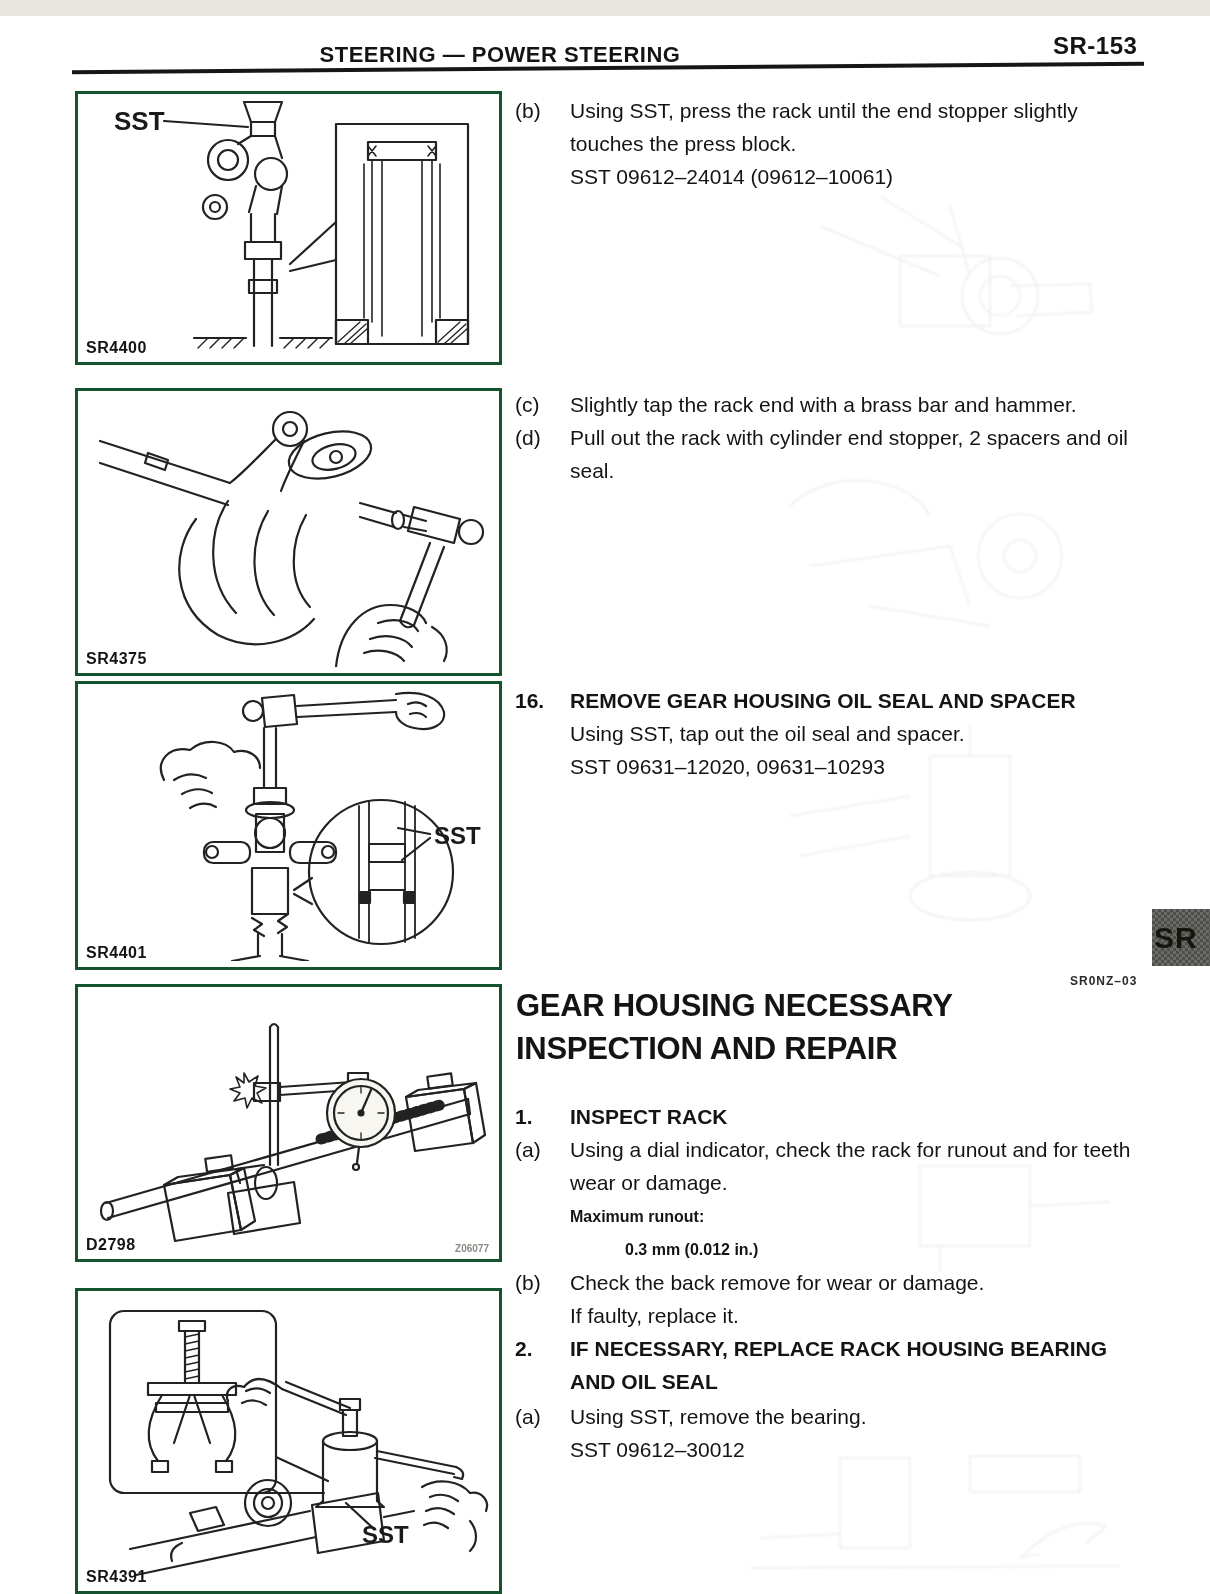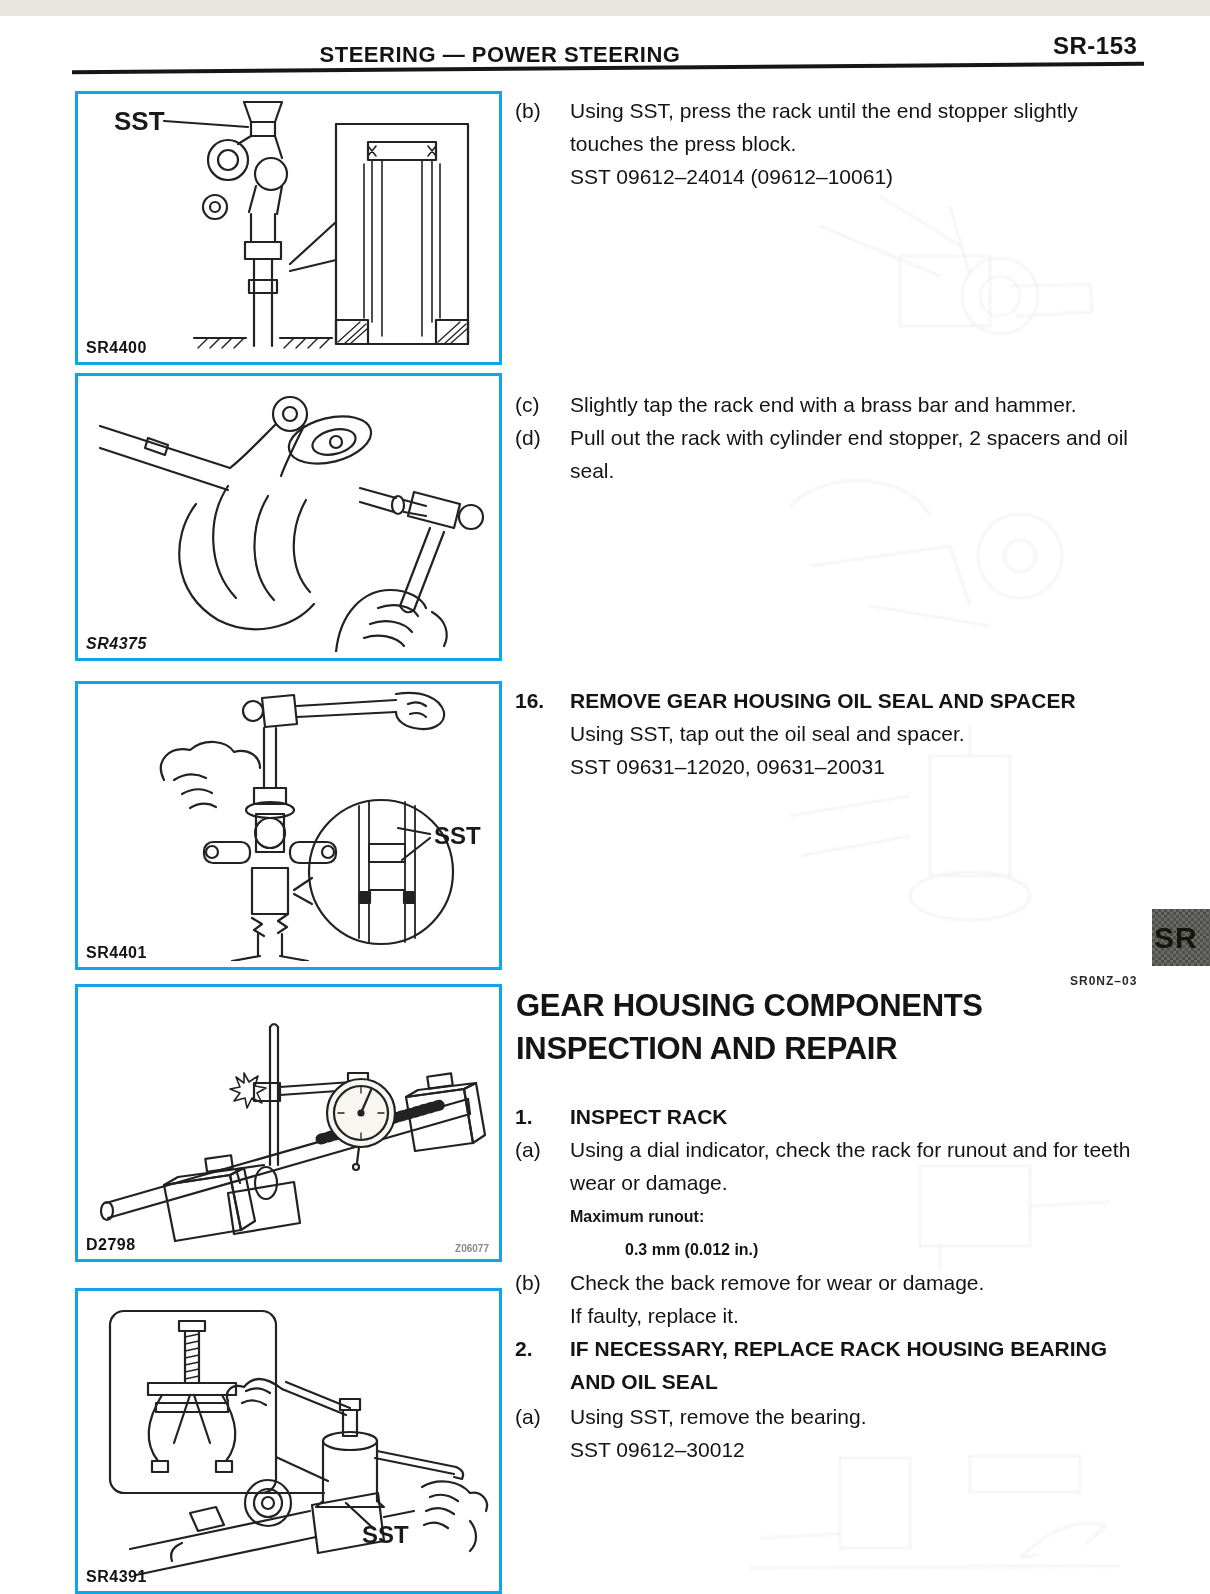--- a/index.html
+++ b/index.html
@@ -9,21 +9,21 @@
     font-family:"Liberation Sans","DejaVu Sans",sans-serif;
     color:#141414;
   }
   
   .hdr-title{position:absolute;top:26px;left:0;width:1000px;text-align:center;
     font-size:22px;font-weight:bold;letter-spacing:.5px;}
   .hdr-page{position:absolute;top:16px;left:1053px;font-size:24px;font-weight:bold;letter-spacing:.5px;}
   .hdr-rule{position:absolute;top:50px;left:72px;width:1072px;height:4px;background:#161616;
     transform:rotate(-0.45deg);}
   
-  .fig{position:absolute;left:75px;width:421px;border:3px solid #0ea5e9;background:transparent;}
+  .fig{position:absolute;left:75px;width:421px;border:3px solid #14532d;background:transparent;}
   .fig svg{display:block;}
   .fig-code{position:absolute;left:8px;bottom:5px;font-size:16px;font-weight:bold;letter-spacing:.5px;}
   .fig-code-r{position:absolute;right:10px;bottom:5px;font-size:10px;font-weight:bold;color:#8a8a82;}
   
   .step{position:absolute;left:515px;width:632px;display:grid;grid-template-columns:55px 1fr;
     font-size:21px;line-height:33px;}
   .step .mk{font-weight:normal;}
   .step.bold-mk .mk{font-weight:bold;}
   .b{font-weight:bold;}
   .sst-line{margin-top:0;text-align:center;}
@@ -113,21 +113,21 @@
           <line x1="360" y1="248" x2="382" y2="228"></line>
             <line x1="366" y1="250" x2="388" y2="230"></line>
           <line x1="372" y1="250" x2="390" y2="234"></line>
         </g>
       </g>
       <text x="36" y="36" font-size="26" font-weight="bold" fill="#1a1a1a">SST</text>
     </svg>
     <div class="fig-code">SR4400</div>
   </div>
 
-  <div class="fig" style="top:357px;height:282px;font-style:italic;">
+  <div class="fig" style="top:372px;height:282px;">
     <svg width="415" height="276" viewBox="0 0 415 276">
       <g stroke="#222" stroke-width="2.2" fill="none" stroke-linecap="round" stroke-linejoin="round">
 
         <line x1="22" y1="50" x2="152" y2="92"></line>
           <line x1="22" y1="72" x2="150" y2="114"></line>
         <path d="M70,62 l20,7 -3,10 -20,-7 Z"></path>
 
         <circle cx="212" cy="38" r="17"></circle>
           <circle cx="212" cy="38" r="7"></circle>
         <path d="M198,48 C180,66 165,82 152,92 M226,50 C216,70 208,86 203,100"></path>
@@ -347,28 +347,28 @@
   <div class="step" style="top:405px;">
     <span class="mk">(d)</span>
     <span>Pull out the rack with cylinder end stopper, 2 spacers and oil seal.</span>
   </div>
 
   <div class="step bold-mk" style="top:668px;">
     <span class="mk">16.</span>
     <span>
       <span class="b">REMOVE GEAR HOUSING OIL SEAL AND SPACER</span><br>
       <span>Using SST, tap out the oil seal and spacer.</span><br>
-      <span>SST 09631–12020, 09631–20031</span>
+      <span>SST 09631–12020, 09631–10293</span>
     </span>
   </div>
 
   <div class="sec-code">SR0NZ–03</div>
 
   <div class="h1">
-    <span>GEAR HOUSING COMPONENTS</span><br>
+    <span>GEAR HOUSING NECESSARY</span><br>
     <span>INSPECTION AND REPAIR</span>
   </div>
 
   <div class="step bold-mk" style="top:1084px;">
     <span class="mk">1.</span>
     <span class="b">INSPECT RACK</span>
   </div>
 
   <div class="step" style="top:1117px;">
     <span class="mk">(a)</span>

